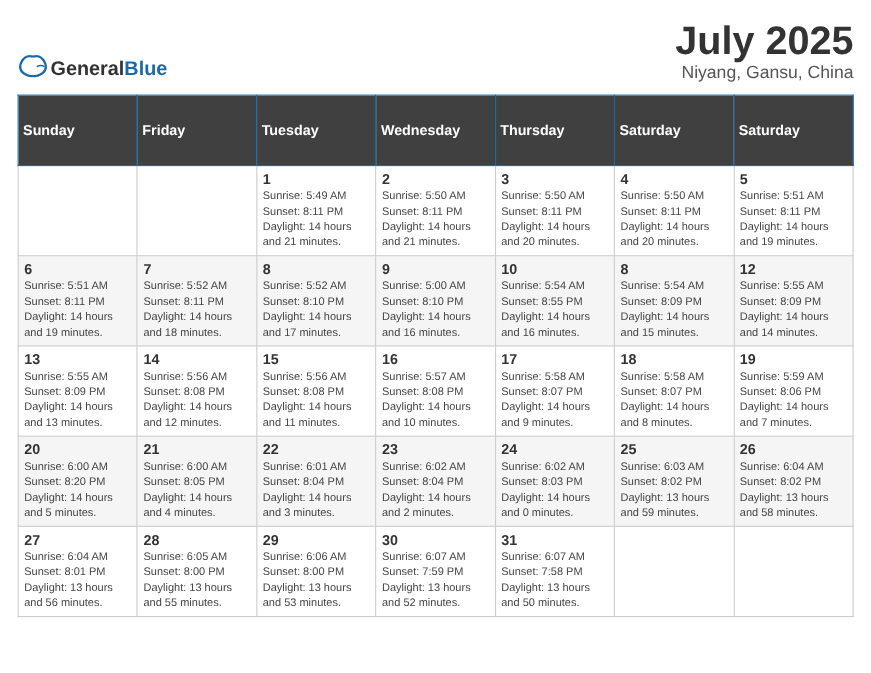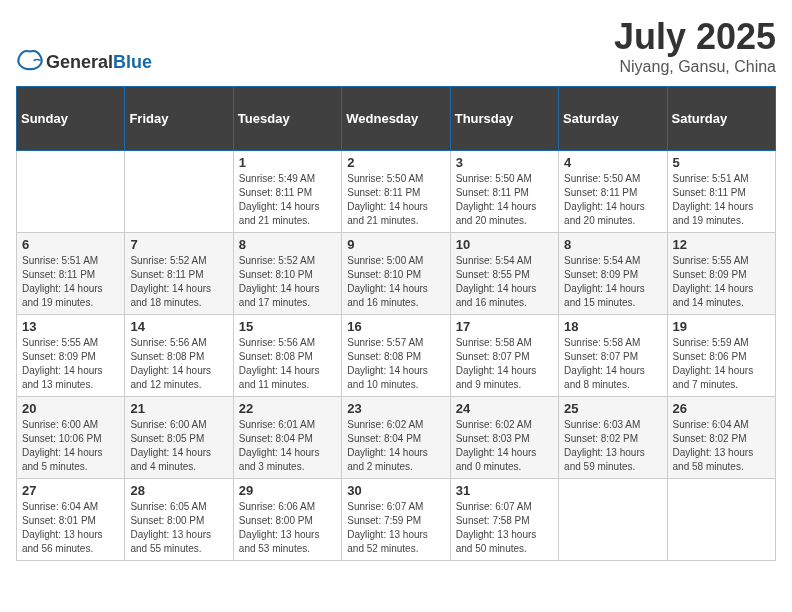--- a/index.html
+++ b/index.html
@@ -240,21 +240,21 @@
           <div class="day-number">19</div>
           <div class="day-info">Sunrise: 5:59 AM
 Sunset: 8:06 PM
 Daylight: 14 hours and 7 minutes.</div>
         </td>
       </tr>
       <tr>
         <td>
           <div class="day-number">20</div>
           <div class="day-info">Sunrise: 6:00 AM
-Sunset: 10:06 PM
+Sunset: 8:20 PM
 Daylight: 14 hours and 5 minutes.</div>
         </td>
         <td>
           <div class="day-number">21</div>
           <div class="day-info">Sunrise: 6:00 AM
 Sunset: 8:05 PM
 Daylight: 14 hours and 4 minutes.</div>
         </td>
         <td>
           <div class="day-number">22</div>

